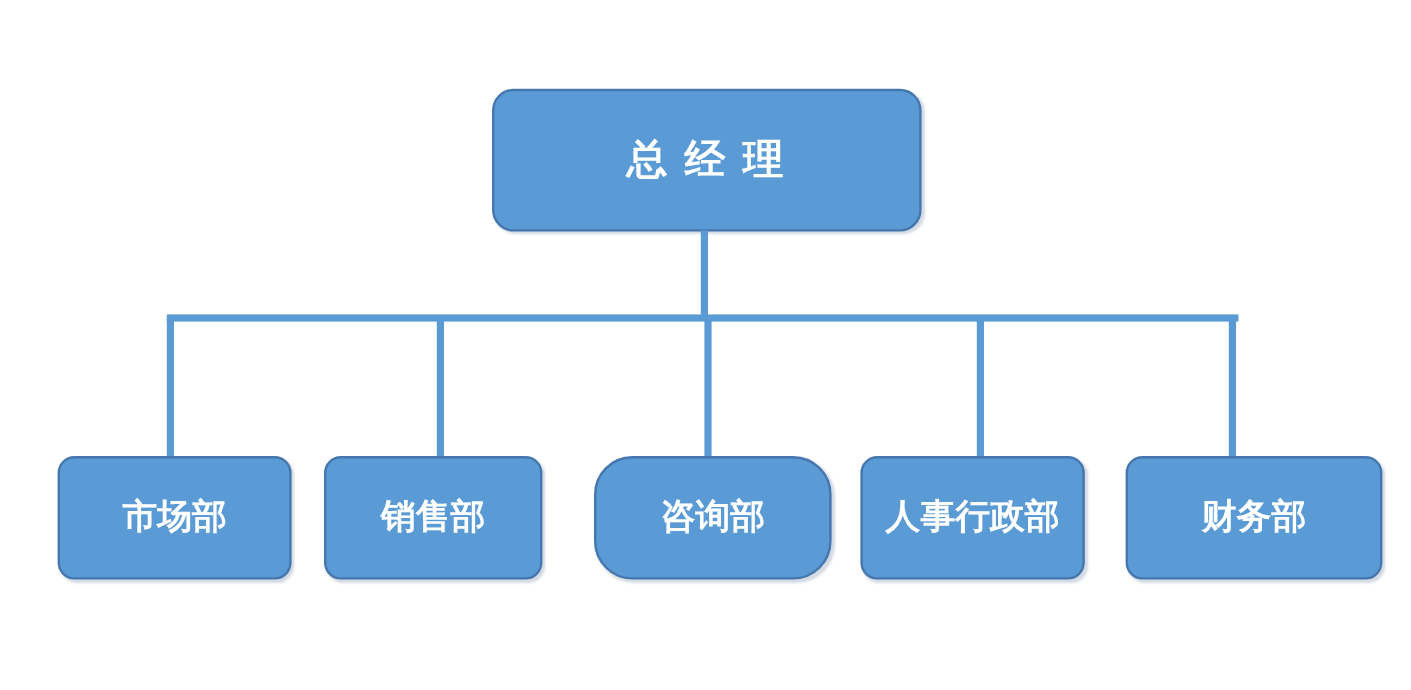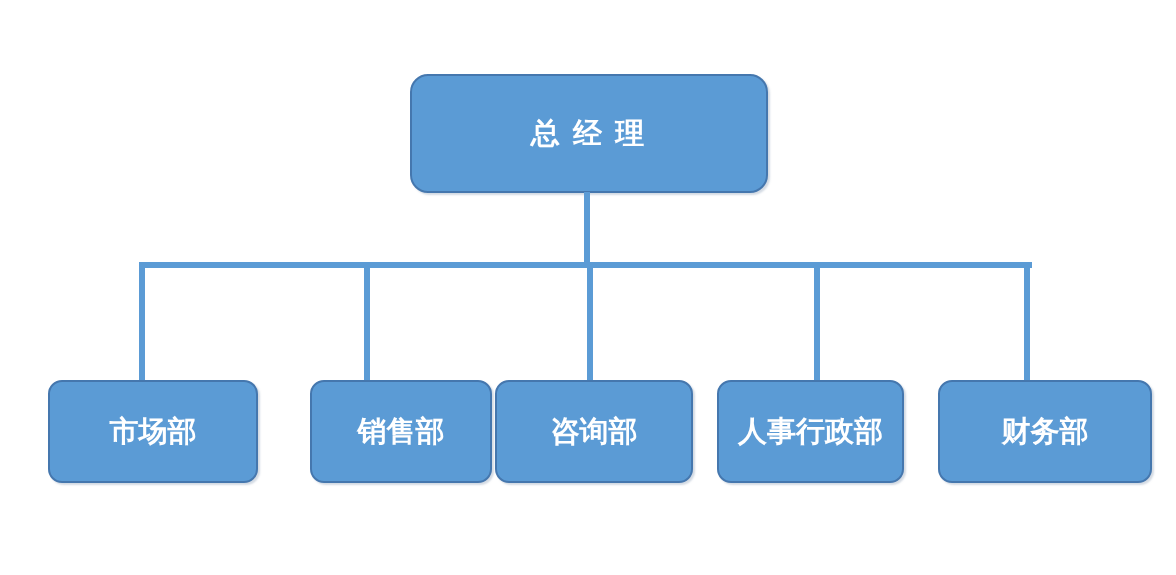--- a/index.html
+++ b/index.html
@@ -29,32 +29,32 @@
     box-shadow: 2px 2px 2px rgba(130, 150, 175, 0.35);
     cursor: default;
     line-height: 1;
   }
   .node-root {
     left: 410px;
     top: 74px;
     width: 358px;
     height: 119px;
     border-radius: 18px;
-    font-size: 29px;
+    font-size: 34px;
     letter-spacing: 3px;
   }
   .node-child {
     top: 380px;
     height: 103px;
     border-radius: 14px;
     font-size: 29px;
   }
-  .child-0 { left: 48px;  width: 210px; }
-  .child-1 { left: 270px; width: 182px; margin-left: 40px; }
-  .child-2 { left: 495px; width: 198px; }
+  .child-0 { left: 48px;  width: 195px; }
+  .child-1 { left: 270px; width: 182px; }
+  .child-2 { left: 495px; width: 198px; border-radius: 32px; }
   .child-3 { left: 717px; width: 187px; }
   .child-4 { left: 938px; width: 214px; }
   .connector {
     position: absolute;
     background: #5B9BD5;
   }
   .stem-root {
     left: 584px;
     top: 192px;
     width: 6px;

